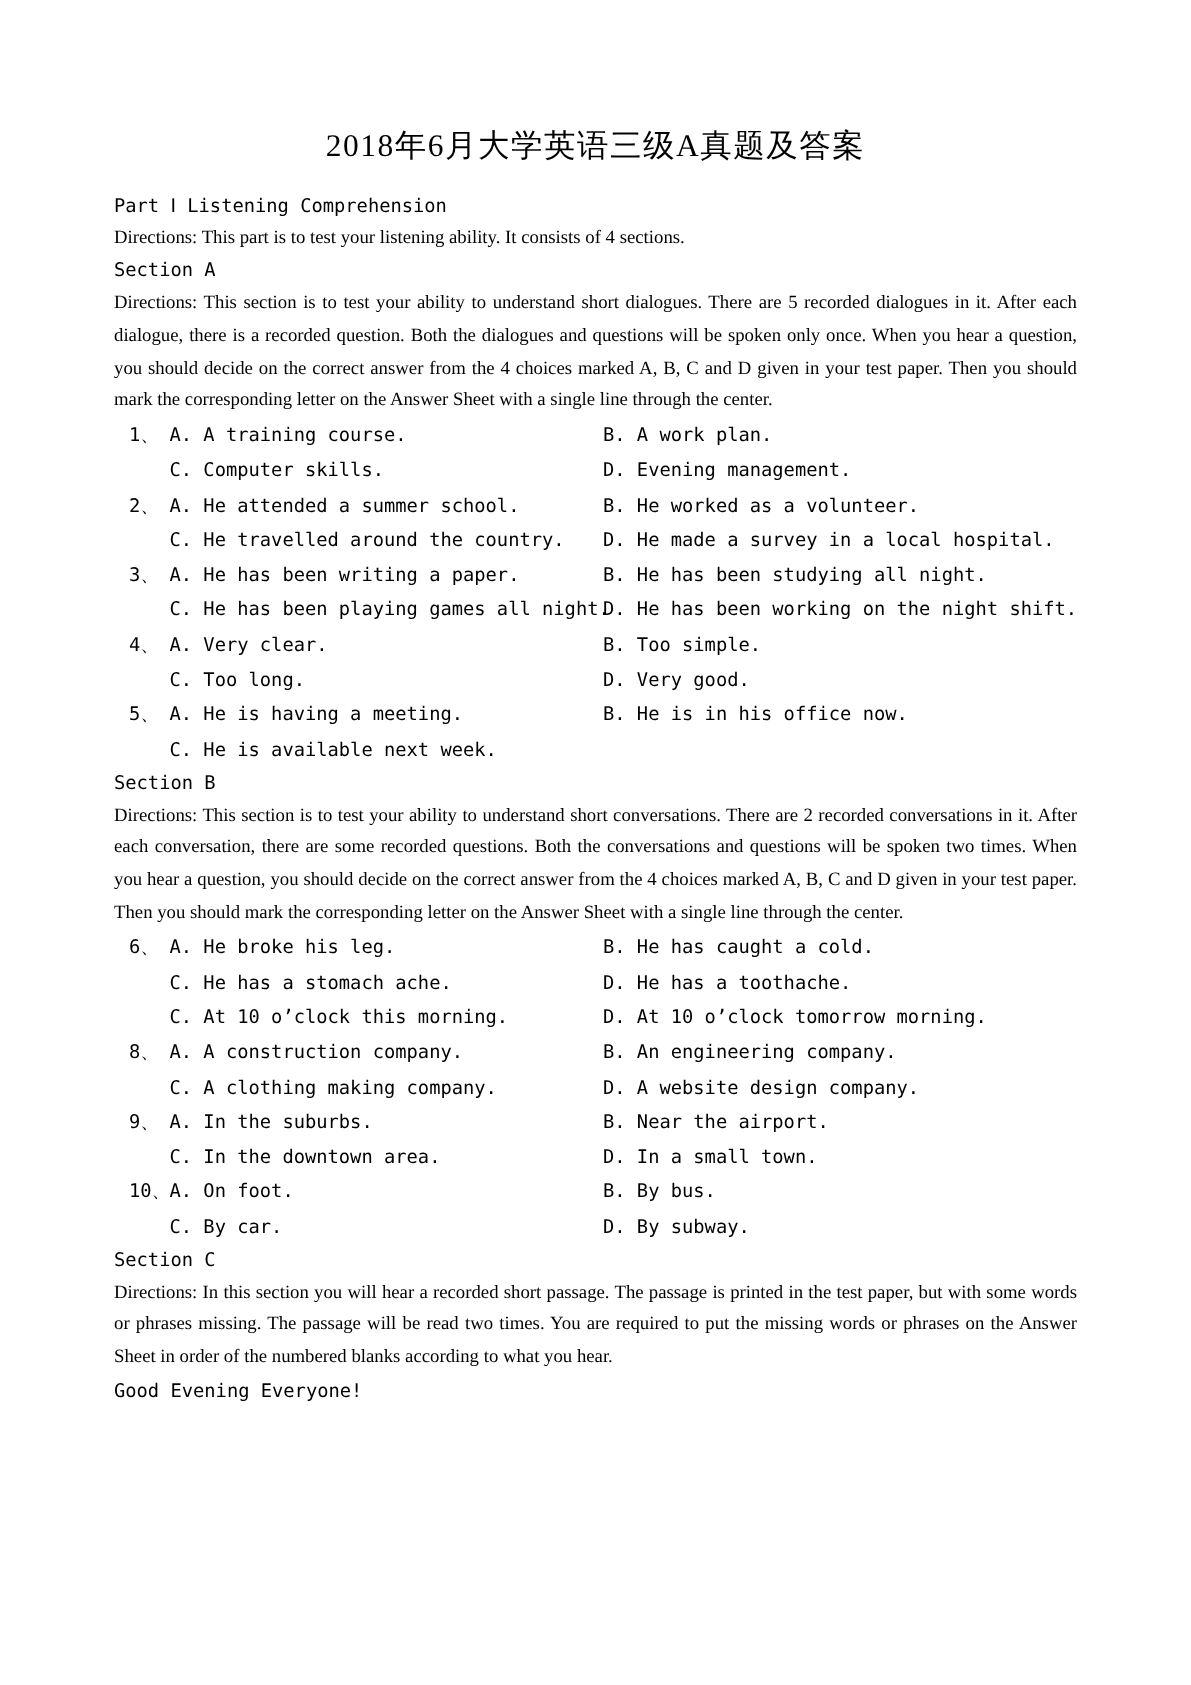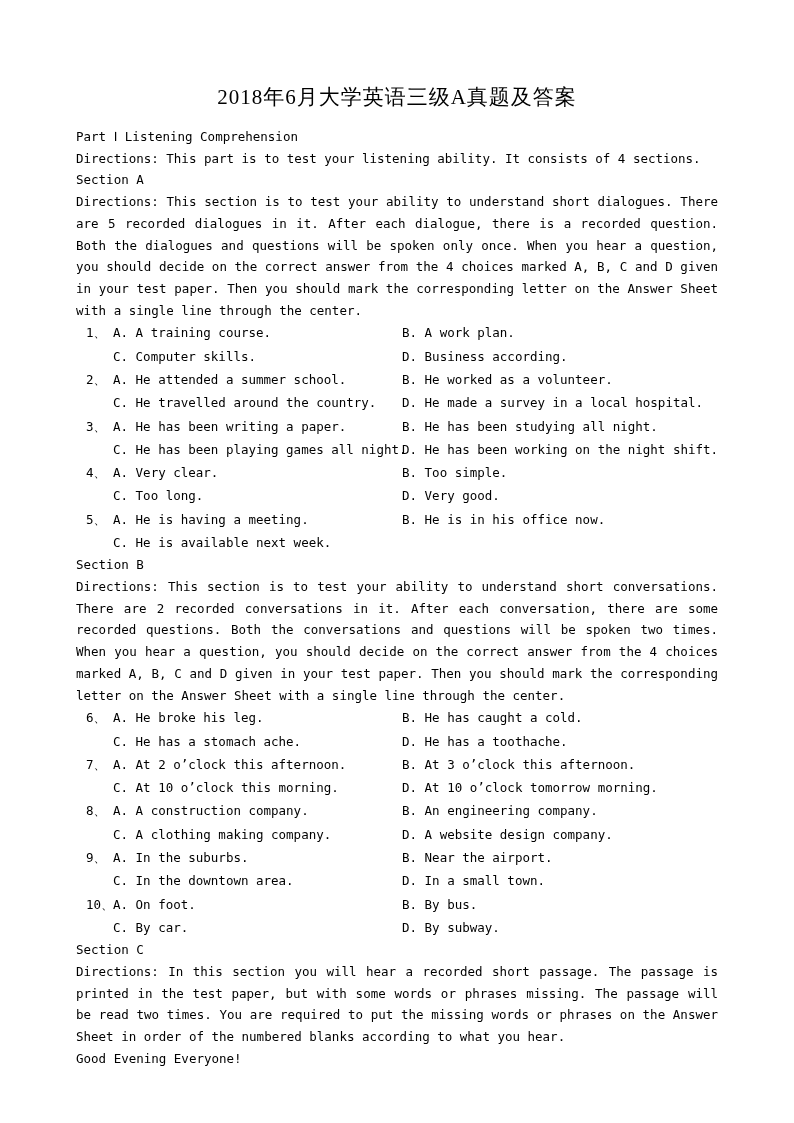--- a/index.html
+++ b/index.html
@@ -30,20 +30,21 @@
     line-height: 30px;
   }
   .line {
     line-height: 21.7px;
     white-space: pre-wrap;
   }
   .para {
     line-height: 21.7px;
     text-align: justify;
     text-justify: inter-word;
+    font-family: Liberation Serif, serif;
   }
   .qrow {
     position: relative;
     line-height: 23.3px;
     white-space: nowrap;
     margin-left: 10px;
   }
   .qnum {
     display: inline-block;
     width: 27px;
@@ -62,34 +63,33 @@
 <body>
 
 <div class="page">
   <h1 class="title">2018年6月大学英语三级A真题及答案</h1>
   <div class="line">Part Ⅰ Listening Comprehension</div>
   <div class="para">Directions: This part is to test your listening ability. It consists of 4 sections.</div>
   <div id="sections">
       <div class="line">Section A</div>
       <div class="para">Directions: This section is to test your ability to understand short dialogues. There are 5 recorded dialogues in it. After each dialogue, there is a recorded question. Both the dialogues and questions will be spoken only once. When you hear a question, you should decide on the correct answer from the 4 choices marked A, B, C and D given in your test paper. Then you should mark the corresponding letter on the Answer Sheet with a single line through the center.</div>
       <div class="qrow"><span class="qnum">1、</span><span class="opt">A. A training course.</span><span class="opt2">B. A work plan.</span></div>
-      <div class="qrow"><span class="qnum ghost">1、</span><span class="opt">C. Computer skills.</span><span class="opt2">D. Business according.</span></div>
+      <div class="qrow"><span class="qnum ghost">1、</span><span class="opt">C. Computer skills.</span><span class="opt2">D. Evening management.</span></div>
       <div class="qrow"><span class="qnum">2、</span><span class="opt">A. He attended a summer school.</span><span class="opt2">B. He worked as a volunteer.</span></div>
       <div class="qrow"><span class="qnum ghost">2、</span><span class="opt">C. He travelled around the country.</span><span class="opt2">D. He made a survey in a local hospital.</span></div>
       <div class="qrow"><span class="qnum">3、</span><span class="opt">A. He has been writing a paper.</span><span class="opt2">B. He has been studying all night.</span></div>
       <div class="qrow"><span class="qnum ghost">3、</span><span class="opt">C. He has been playing games all night.</span><span class="opt2">D. He has been working on the night shift.</span></div>
       <div class="qrow"><span class="qnum">4、</span><span class="opt">A. Very clear.</span><span class="opt2">B. Too simple.</span></div>
       <div class="qrow"><span class="qnum ghost">4、</span><span class="opt">C. Too long.</span><span class="opt2">D. Very good.</span></div>
       <div class="qrow"><span class="qnum">5、</span><span class="opt">A. He is having a meeting.</span><span class="opt2">B. He is in his office now.</span></div>
       <div class="qrow"><span class="qnum ghost">5、</span><span class="opt">C. He is available next week.</span></div>
       <div class="line">Section B</div>
       <div class="para">Directions: This section is to test your ability to understand short conversations. There are 2 recorded conversations in it. After each conversation, there are some recorded questions. Both the conversations and questions will be spoken two times. When you hear a question, you should decide on the correct answer from the 4 choices marked A, B, C and D given in your test paper. Then you should mark the corresponding letter on the Answer Sheet with a single line through the center.</div>
       <div class="qrow"><span class="qnum">6、</span><span class="opt">A. He broke his leg.</span><span class="opt2">B. He has caught a cold.</span></div>
       <div class="qrow"><span class="qnum ghost">6、</span><span class="opt">C. He has a stomach ache.</span><span class="opt2">D. He has a toothache.</span></div>
-      <div class="qrow"><span class="qnum">7、</span><span class="opt">A. At 2 o’clock this afternoon.</span><span class="opt2">B. At 3 o’clock this afternoon.</span></div>
       <div class="qrow"><span class="qnum ghost">7、</span><span class="opt">C. At 10 o’clock this morning.</span><span class="opt2">D. At 10 o’clock tomorrow morning.</span></div>
       <div class="qrow"><span class="qnum">8、</span><span class="opt">A. A construction company.</span><span class="opt2">B. An engineering company.</span></div>
       <div class="qrow"><span class="qnum ghost">8、</span><span class="opt">C. A clothing making company.</span><span class="opt2">D. A website design company.</span></div>
       <div class="qrow"><span class="qnum">9、</span><span class="opt">A. In the suburbs.</span><span class="opt2">B. Near the airport.</span></div>
       <div class="qrow"><span class="qnum ghost">9、</span><span class="opt">C. In the downtown area.</span><span class="opt2">D. In a small town.</span></div>
       <div class="qrow"><span class="qnum">10、</span><span class="opt">A. On foot.</span><span class="opt2">B. By bus.</span></div>
       <div class="qrow"><span class="qnum ghost">10、</span><span class="opt">C. By car.</span><span class="opt2">D. By subway.</span></div>
       <div class="line">Section C</div>
       <div class="para">Directions: In this section you will hear a recorded short passage. The passage is printed in the test paper, but with some words or phrases missing. The passage will be read two times. You are required to put the missing words or phrases on the Answer Sheet in order of the numbered blanks according to what you hear.</div>
       <div class="line">Good Evening Everyone!</div>

